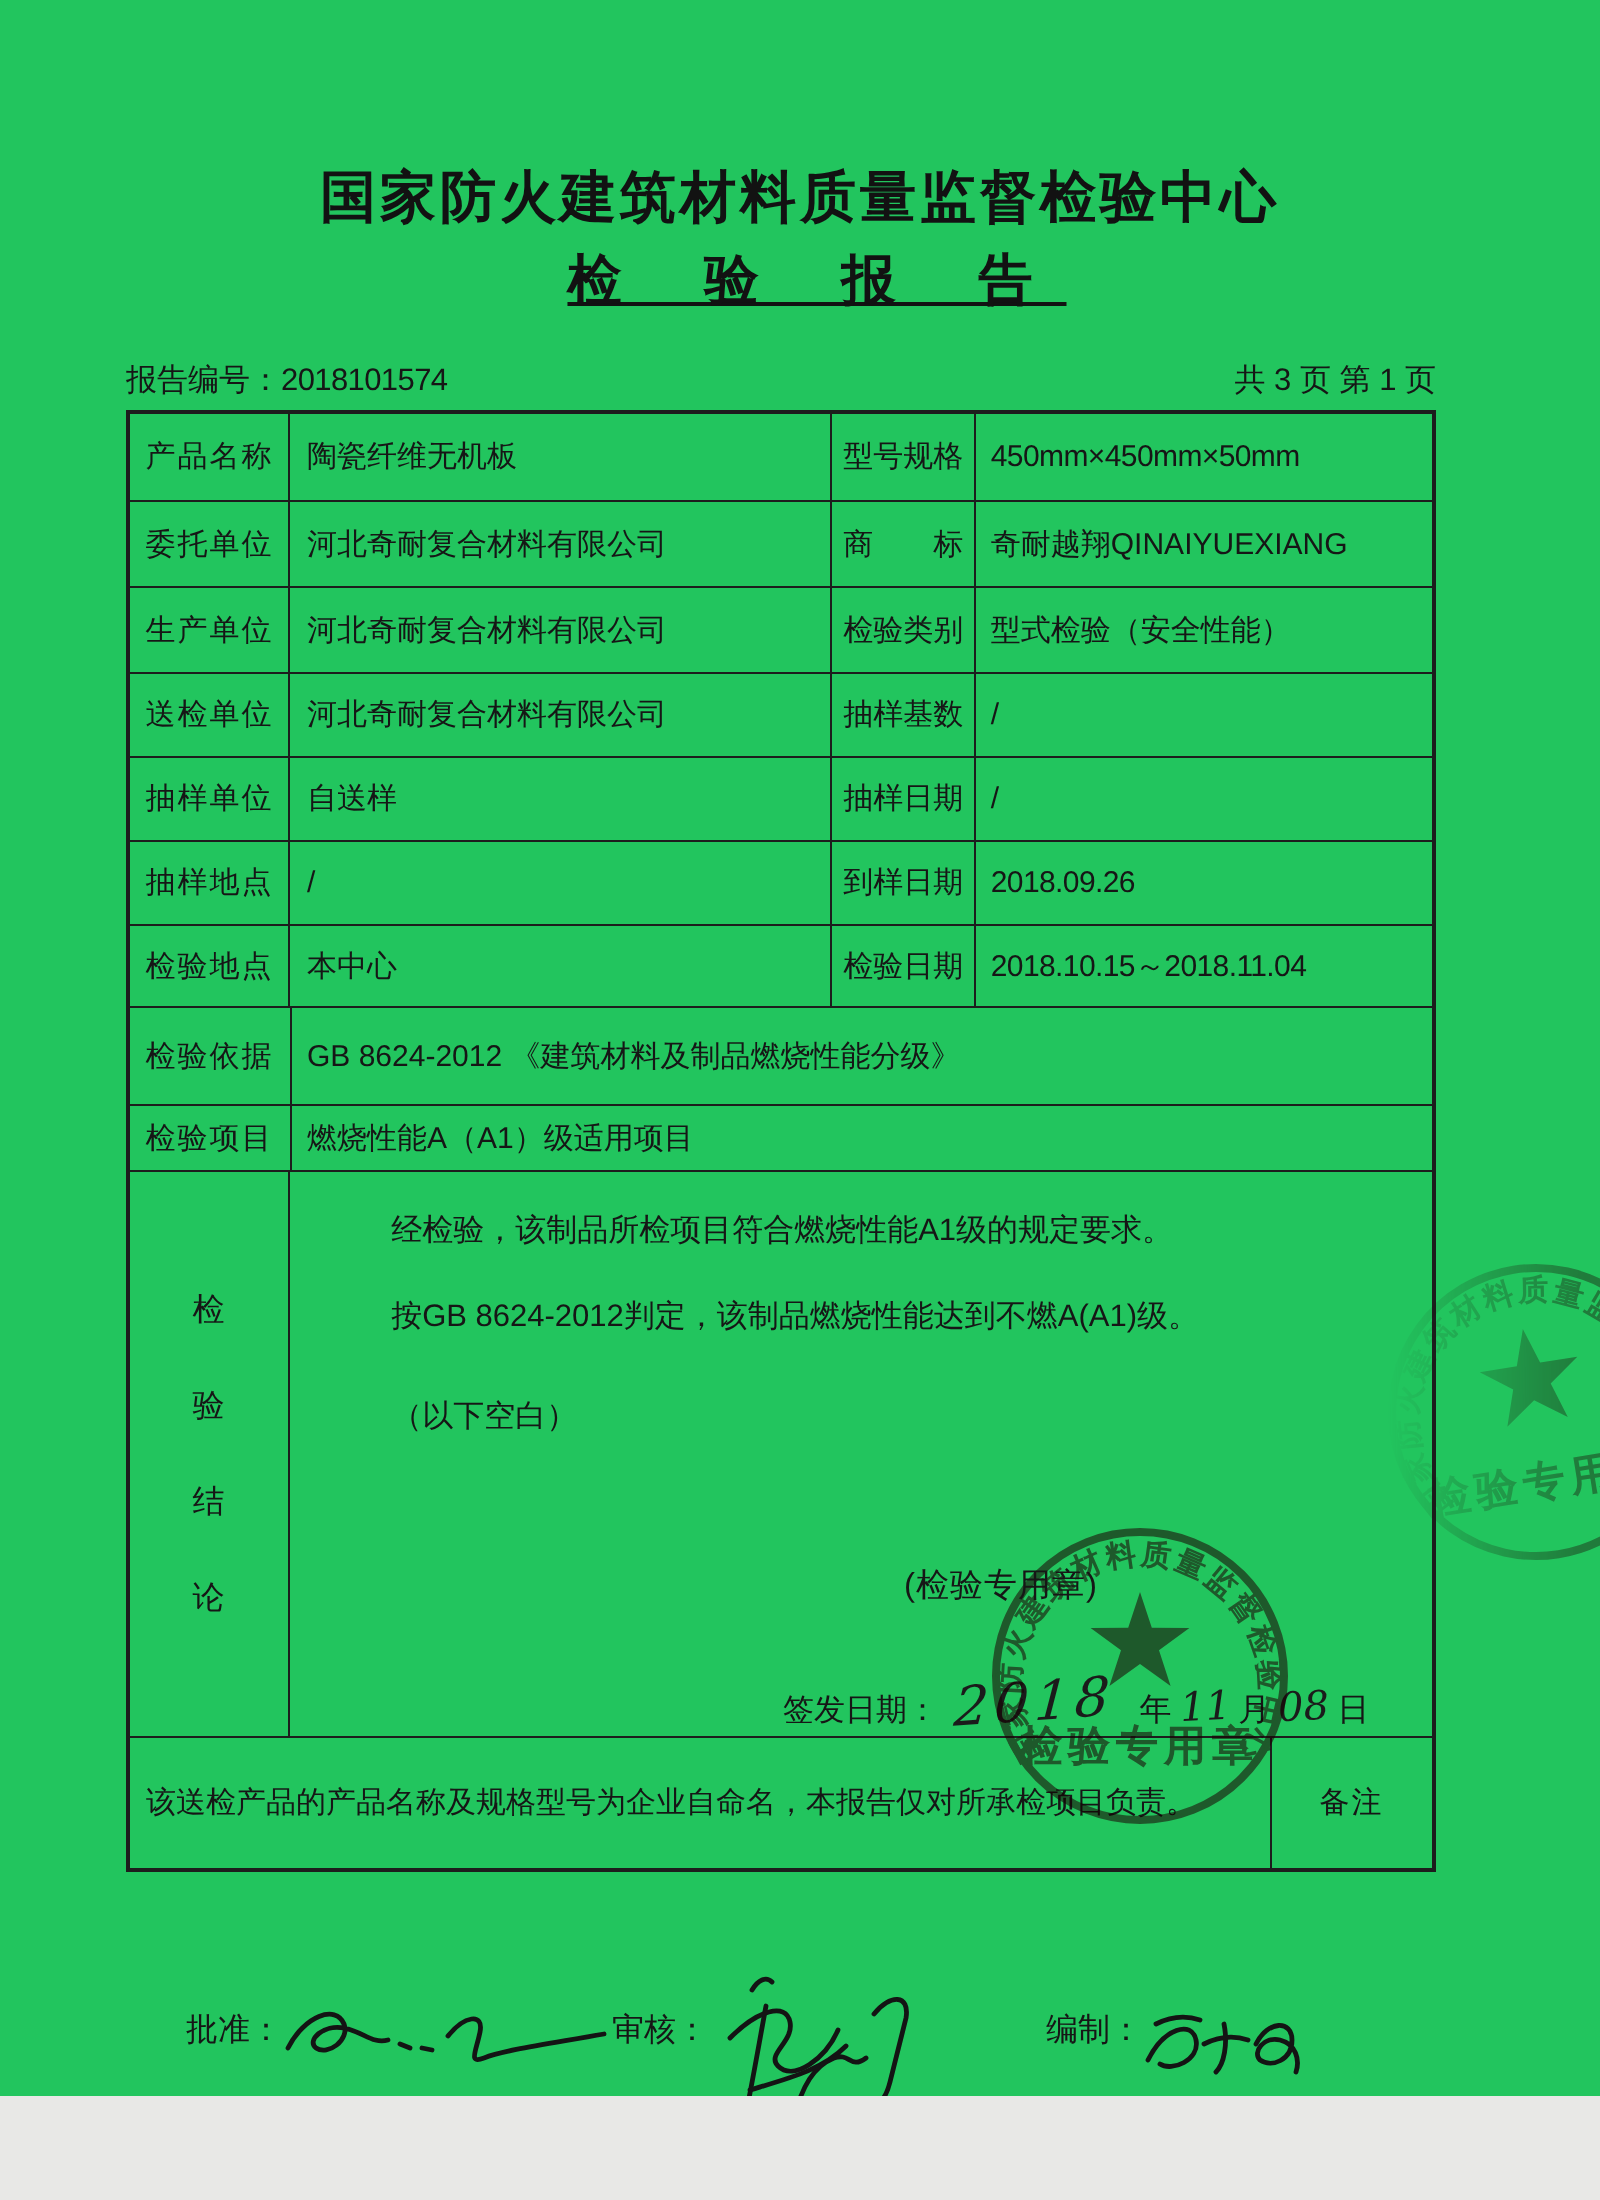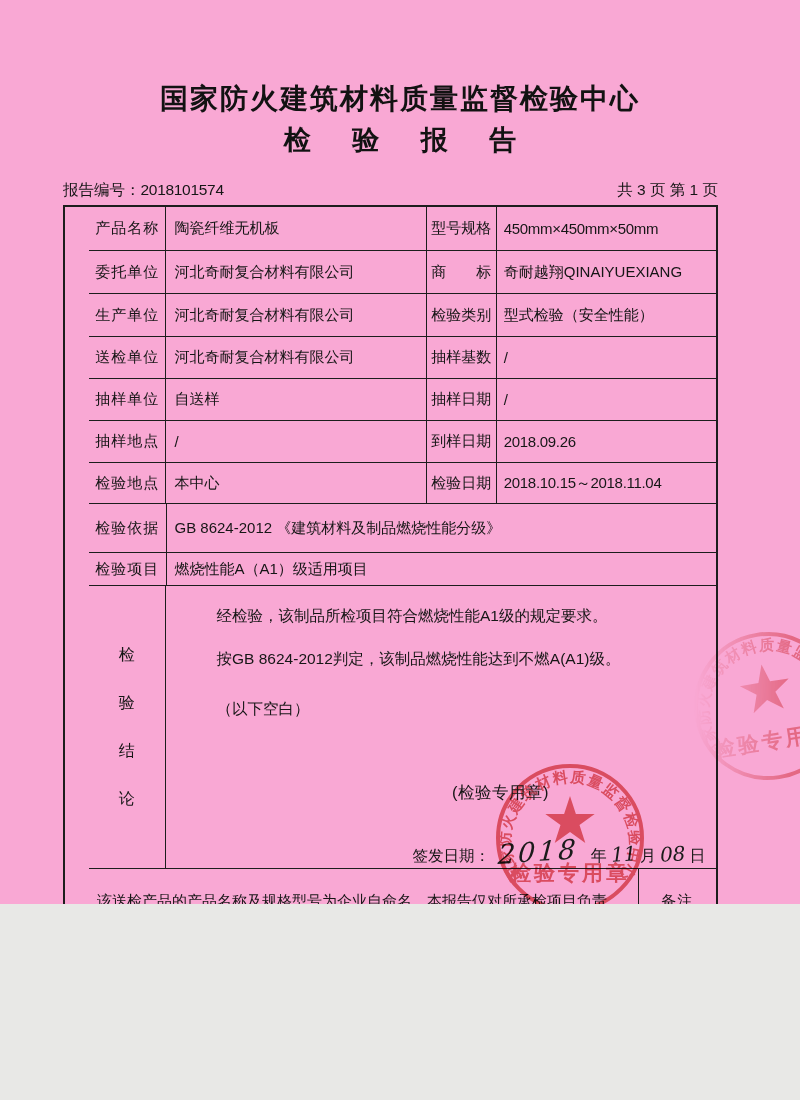--- a/index.html
+++ b/index.html
@@ -1,41 +1,40 @@
 <!DOCTYPE html>
 <html><head>
 <meta charset="utf-8">
 <style>
   html,body{margin:0;padding:0;background:#e8e8e6;}
   .page{
-    position:relative;width:800px;height:904px;margin:0 auto;
-    background:#f9a8d4;overflow:hidden;
+    position:relative;width:800px;height:1048px;margin:0 auto;
+    background:#22c55e;overflow:hidden;
     font-family:"Liberation Sans","DejaVu Sans",sans-serif;
     color:#161616;
   }
   
   .doc-title{
     position:absolute;top:80px;left:0;width:800px;text-align:center;
     font-size:28px;font-weight:700;letter-spacing:2px;color:#121212;
   }
   .doc-subtitle{
     position:absolute;top:122px;left:0;width:800px;text-align:center;
-    font-size:27px;font-weight:700;letter-spacing:17px;text-indent:17px;color:#121212;
+    font-size:27px;font-weight:700;letter-spacing:17px;text-indent:17px;color:#121212;text-decoration:underline;
   }
   .meta-row{
     position:absolute;top:180px;left:63px;width:655px;
     display:flex;justify-content:space-between;align-items:flex-end;
     font-size:15.5px;font-weight:400;
   }
   
   .tbl{
     position:absolute;left:63px;top:205px;width:655px;
     border:2px solid #1d1d1d;box-sizing:border-box;
     font-size:15px;
-    padding-left:24px;
   }
   .tr{display:flex;border-bottom:1px solid #1d1d1d;box-sizing:border-box;}
   .tr:last-child{border-bottom:none;}
   .td{display:flex;align-items:center;box-sizing:border-box;border-right:1px solid #1d1d1d;overflow:hidden;}
   .td:last-child{border-right:none;}
   .lab{width:81px;justify-content:center;text-align:center;letter-spacing:1px;}
   .val1{width:272px;padding:2px 6px 2px 8px;}
   .lab2{width:73px;justify-content:center;text-align:center;}
   .val2{width:229px;padding:2px 4px 2px 7px;}
   .span3{width:574px;padding:2px 6px 2px 8px;}

